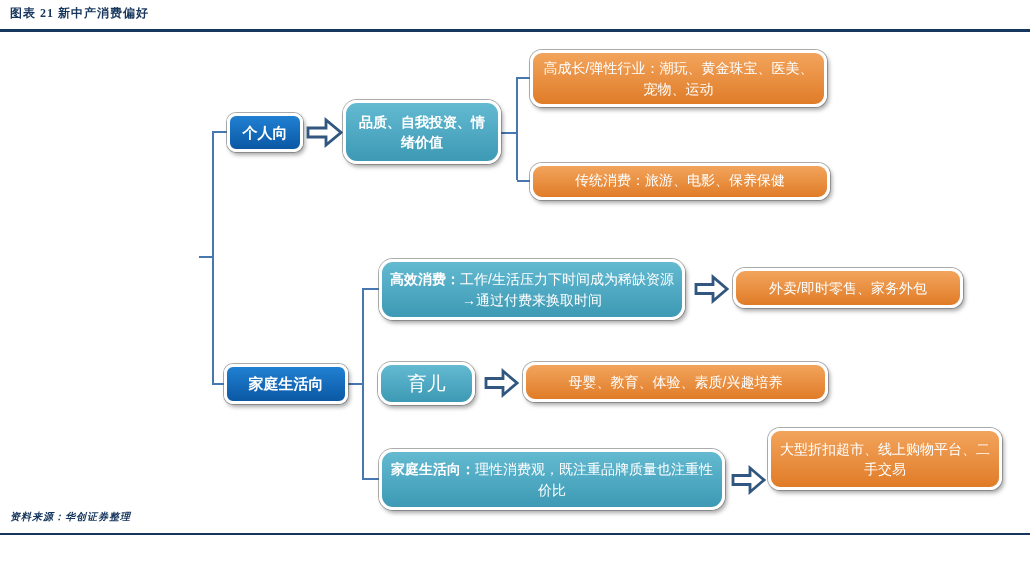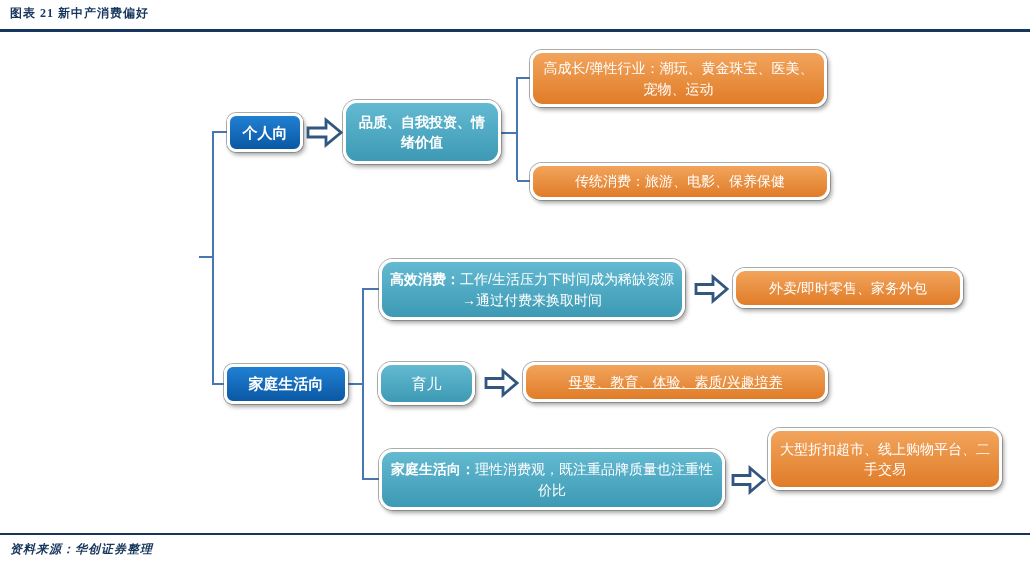--- a/index.html
+++ b/index.html
@@ -7,22 +7,22 @@
     position:relative;width:1030px;height:567px;background:#ffffff;
     font-family:"Liberation Sans","DejaVu Sans",sans-serif;overflow:hidden;
   }
   .fig-title{
     position:absolute;left:10px;top:5px;color:#17365D;font-weight:bold;
     font-size:12px;letter-spacing:1px;font-family:"Liberation Serif","DejaVu Serif",serif;
   }
   .title-rule{position:absolute;left:0;top:29px;width:1030px;height:3px;background:#17365D;}
   .src-rule{position:absolute;left:0;top:533px;width:1030px;height:2px;background:#17365D;}
   .fig-source{
-    position:absolute;left:10px;top:541px;color:#17365D;font-weight:bold;font-style:italic;
-    font-size:12px;font-family:"Liberation Serif","DejaVu Serif",serif;letter-spacing:1px;
+    position:absolute;left:10px;top:510px;color:#17365D;font-weight:bold;font-style:italic;
+    font-size:10px;font-family:"Liberation Serif","DejaVu Serif",serif;letter-spacing:1px;
   }
   .conn{position:absolute;background:#4777B1;}
   .node{
     position:absolute;box-sizing:border-box;display:flex;align-items:center;justify-content:center;
     text-align:center;color:#ffffff;border:3px solid #ffffff;padding:2px 8px;line-height:1.45;
     box-shadow:0 0 0 1px rgba(105,105,105,.55), 2px 3px 4px rgba(0,0,0,.35);
     font-size:14px;
   }
   .node .txt{width:100%;}
   .red{background:linear-gradient(#d31212,#a30202);border-radius:2px;font-weight:bold;font-size:15px;}
@@ -64,45 +64,45 @@
   </svg>
 
   <div class="node teal" style="left:343px;top:100px;width:158px;height:64px;font-weight:bold;">
     <span class="txt">品质、自我投资、情绪价值</span>
   </div>
 
   <div class="node orange" style="left:530px;top:50px;width:297px;height:57px;">
     <span class="txt">高成长/弹性行业：潮玩、黄金珠宝、医美、宠物、运动</span>
   </div>
 
-  <div class="node orange" style="left:530px;top:163px;width:300px;height:37px;">
+  <div class="node orange" style="left:530px;top:163px;width:300px;height:37px;font-family:Liberation Mono, monospace;">
     <span class="txt">传统消费：旅游、电影、保养保健</span>
   </div>
 
   <div class="node teal" style="left:379px;top:259px;width:306px;height:61px;">
     <span class="txt"><b>高效消费：</b><span>工作/生活压力下时间成为稀缺资源→通过付费来换取时间</span></span>
   </div>
 
   <div class="node blue" style="left:224px;top:364px;width:124px;height:40px;">
     <span class="txt">家庭生活向</span>
   </div>
   <svg class="arrow" style="left:694px;top:274px;" width="35" height="30" viewBox="0 0 35 30">
     <polygon points="2,10.5 19,10.5 19,3 33,15 19,27 19,19.5 2,19.5" fill="#ffffff" stroke="#31567F" stroke-width="2.8"></polygon>
   </svg>
   <div class="node orange" style="left:733px;top:268px;width:230px;height:40px;">
     <span class="txt">外卖/即时零售、家务外包</span>
   </div>
 
-  <div class="node teal" style="left:378px;top:362px;width:97px;height:43px;font-size:15px;">
+  <div class="node teal" style="left:378px;top:362px;width:97px;height:43px;font-size:19px;">
     <span class="txt"><b></b><span>育儿</span></span>
   </div>
   <svg class="arrow" style="left:484px;top:368px;" width="35" height="30" viewBox="0 0 35 30">
     <polygon points="2,10.5 19,10.5 19,3 33,15 19,27 19,19.5 2,19.5" fill="#ffffff" stroke="#31567F" stroke-width="2.8"></polygon>
   </svg>
-  <div class="node orange" style="left:523px;top:362px;width:305px;height:40px;text-decoration:underline;">
+  <div class="node orange" style="left:523px;top:362px;width:305px;height:40px;">
     <span class="txt">母婴、教育、体验、素质/兴趣培养</span>
   </div>
 
   <div class="node teal" style="left:379px;top:449px;width:346px;height:61px;">
     <span class="txt"><b>家庭生活向：</b><span>理性消费观，既注重品牌质量也注重性价比</span></span>
   </div>
   <svg class="arrow" style="left:731px;top:465px;" width="35" height="30" viewBox="0 0 35 30">
     <polygon points="2,10.5 19,10.5 19,3 33,15 19,27 19,19.5 2,19.5" fill="#ffffff" stroke="#31567F" stroke-width="2.8"></polygon>
   </svg>
   <div class="node orange" style="left:768px;top:428px;width:234px;height:62px;">

